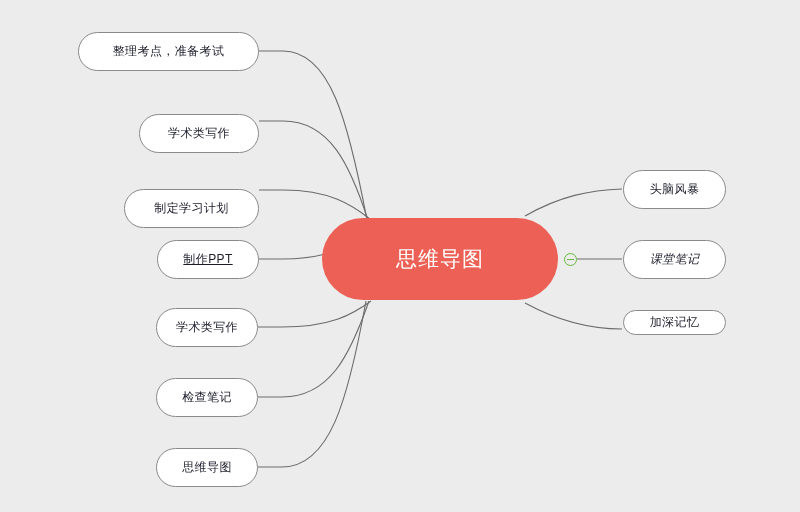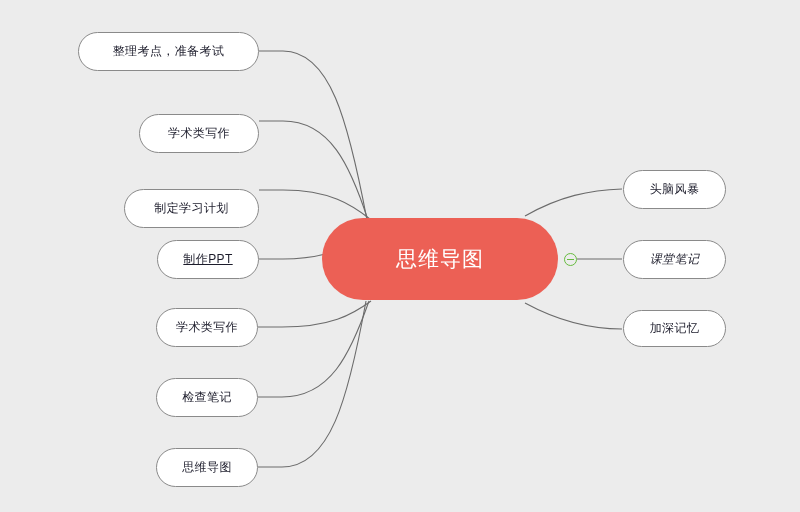--- a/index.html
+++ b/index.html
@@ -137,18 +137,18 @@
         <span class="node-label">思维导图</span>
       </div>
     </div>
   <div id="right-nodes">
       <div class="node" style="left: 623px; top: 170px; width: 103px; height: 39px;">
         <span class="node-label">头脑风暴</span>
       </div>
       <div class="node" style="left: 623px; top: 240px; width: 103px; height: 39px; font-style: italic;">
         <span class="node-label">课堂笔记</span>
       </div>
-      <div class="node" style="left: 623px; top: 310px; width: 103px; height: 37px;">
+      <div class="node" style="left: 623px; top: 310px; width: 103px; height: 25px;">
         <span class="node-label">加深记忆</span>
       </div>
     </div>
 
 </div>
 
 </body></html>

